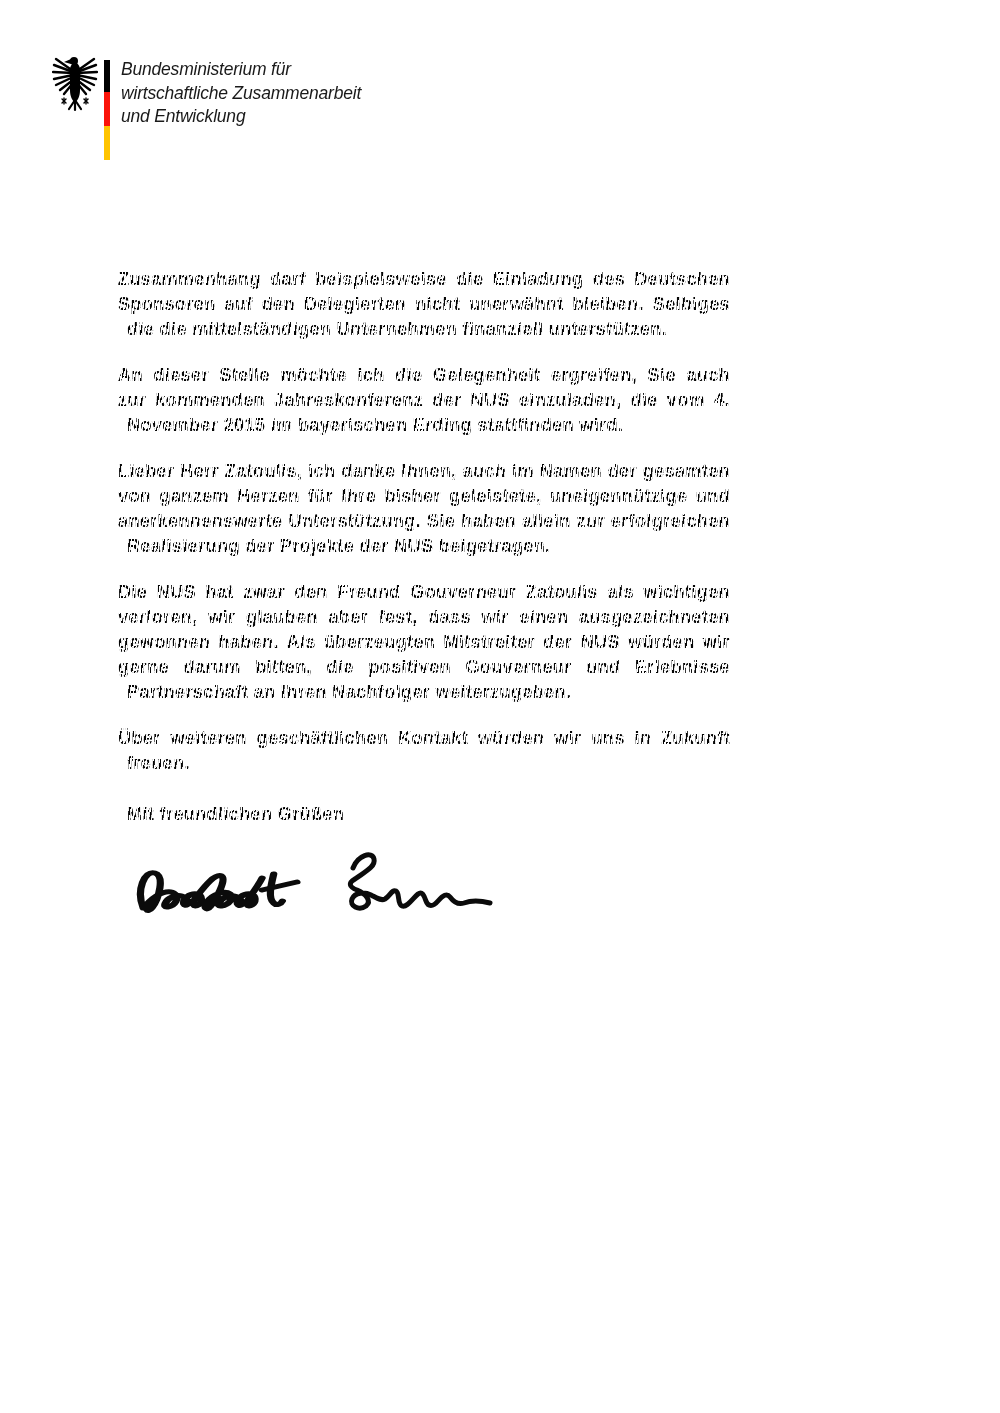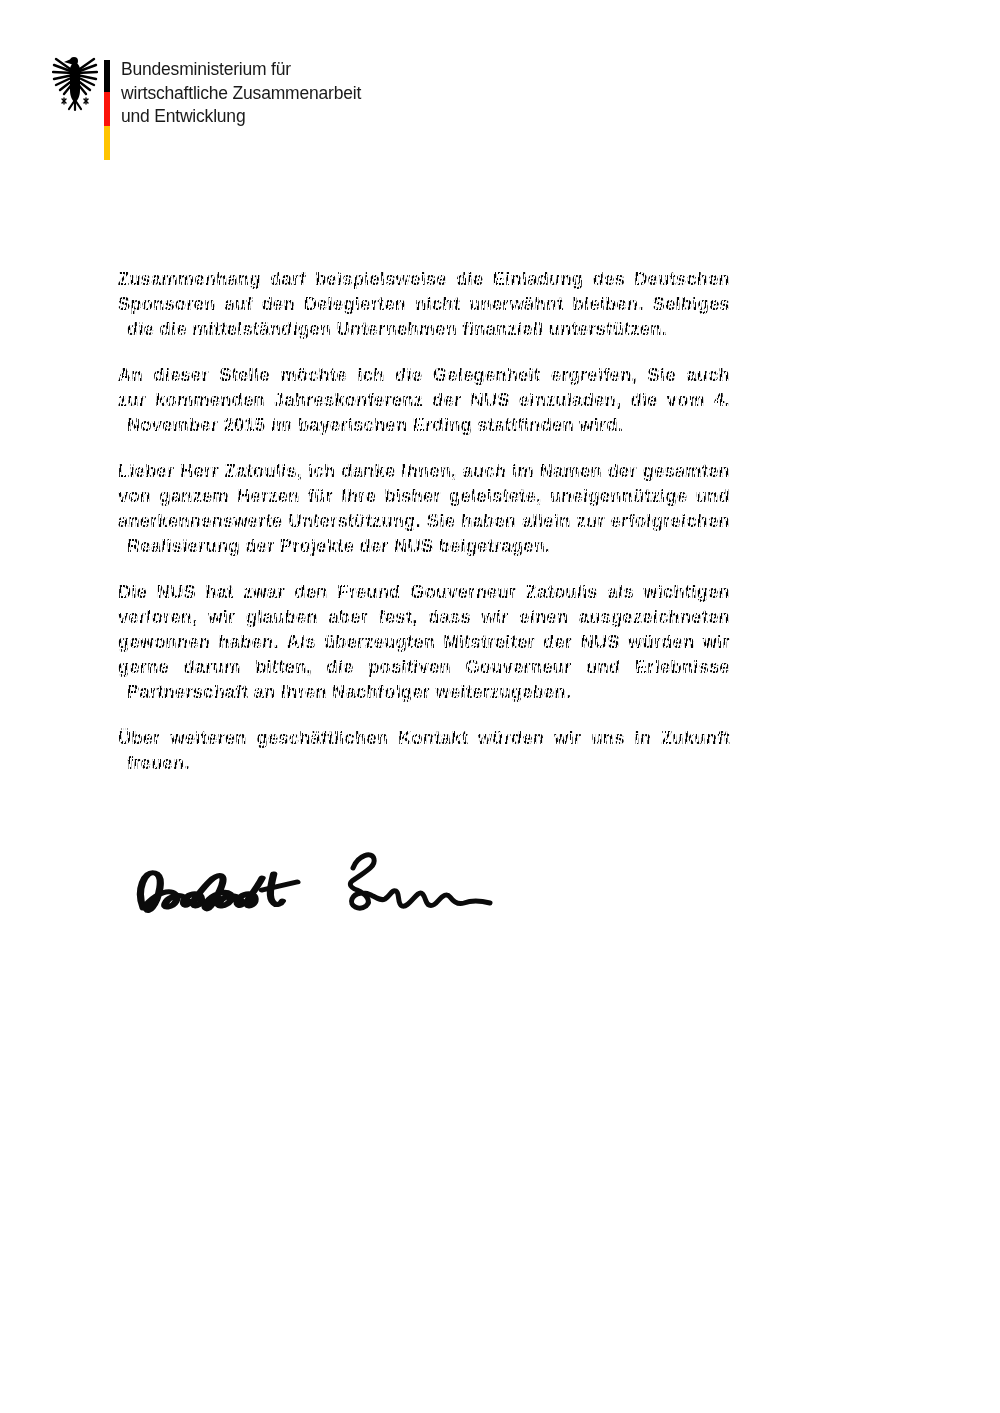--- a/index.html
+++ b/index.html
@@ -19,21 +19,21 @@
     width: 6px; height: 100px;
     margin-left: 6px; margin-top: 6px;
     background: linear-gradient(to bottom,
       #000000 0%, #000000 32%,
       #fb1409 32%, #fb1409 66%,
       #ffc400 66%, #ffc400 100%);
   }
   .ministry {
     margin-left: 11px; margin-top: 4px;
     font-size: 17.5px; line-height: 23.5px;
-    color: #1a1a1a; letter-spacing: -0.2px;
+    color: #1a1a1a; letter-spacing: -0.2px; font-style: italic;
   }
 
   
   .body-text {
     position: absolute; left: 118px; top: 267px; width: 612px;
     font-size: 18px; line-height: 25px; font-weight: 700;
     letter-spacing: 0.4px;
   }
   .para { margin: 0 0 21px 0; }
   .line {
@@ -135,20 +135,21 @@
       <div class="line garbled">gewonnen haben. Als überzeugten Mitstreiter der NUS würden wir Sie</div>
       <div class="line garbled">gerne darum bitten, die positiven Gouverneur und Erlebnisse unserer</div>
       <div class="line garbled last">Partnerschaft an Ihren Nachfolger weiterzugeben.</div>
     </div>
 
     <div class="para">
       <div class="line garbled">Über weiteren geschäftlichen Kontakt würden wir uns in Zukunft sehr</div>
       <div class="line garbled last">freuen.</div>
     </div>
 
+    <div class="line garbled last closing">Mit freundlichen Grüßen</div>
   </div>
 
   <svg class="signature" viewBox="0 0 380 104" aria-hidden="true">
     <g transform="translate(2,2)">
       <path transform="scale(1.45,1)" d="M16,60 C11,42 17,22 24,25 C31,28 27,50 22,60 C19,66 16,60 20,54
         C26,45 34,41 38,46 C41,50 38,58 33,59 C29,60 31,52 36,49
         C41,46 45,48 47,53 C48,56 45,59 44,56 C43,51 48,45 53,46 C57,47 57,54 54,57 C51,60 49,56 52,50
         C57,41 65,25 70,28 C74,31 66,52 62,59 C60,63 57,60 60,54
         C64,46 72,42 76,46 C79,50 75,57 70,58 C66,59 68,52 73,49 C78,46 83,49 84,54 C85,57 82,59 81,56
         C80,51 85,45 90,46 C94,47 94,54 91,57 C88,60 86,56 89,50 C92,44 96,36 98,30"></path>

